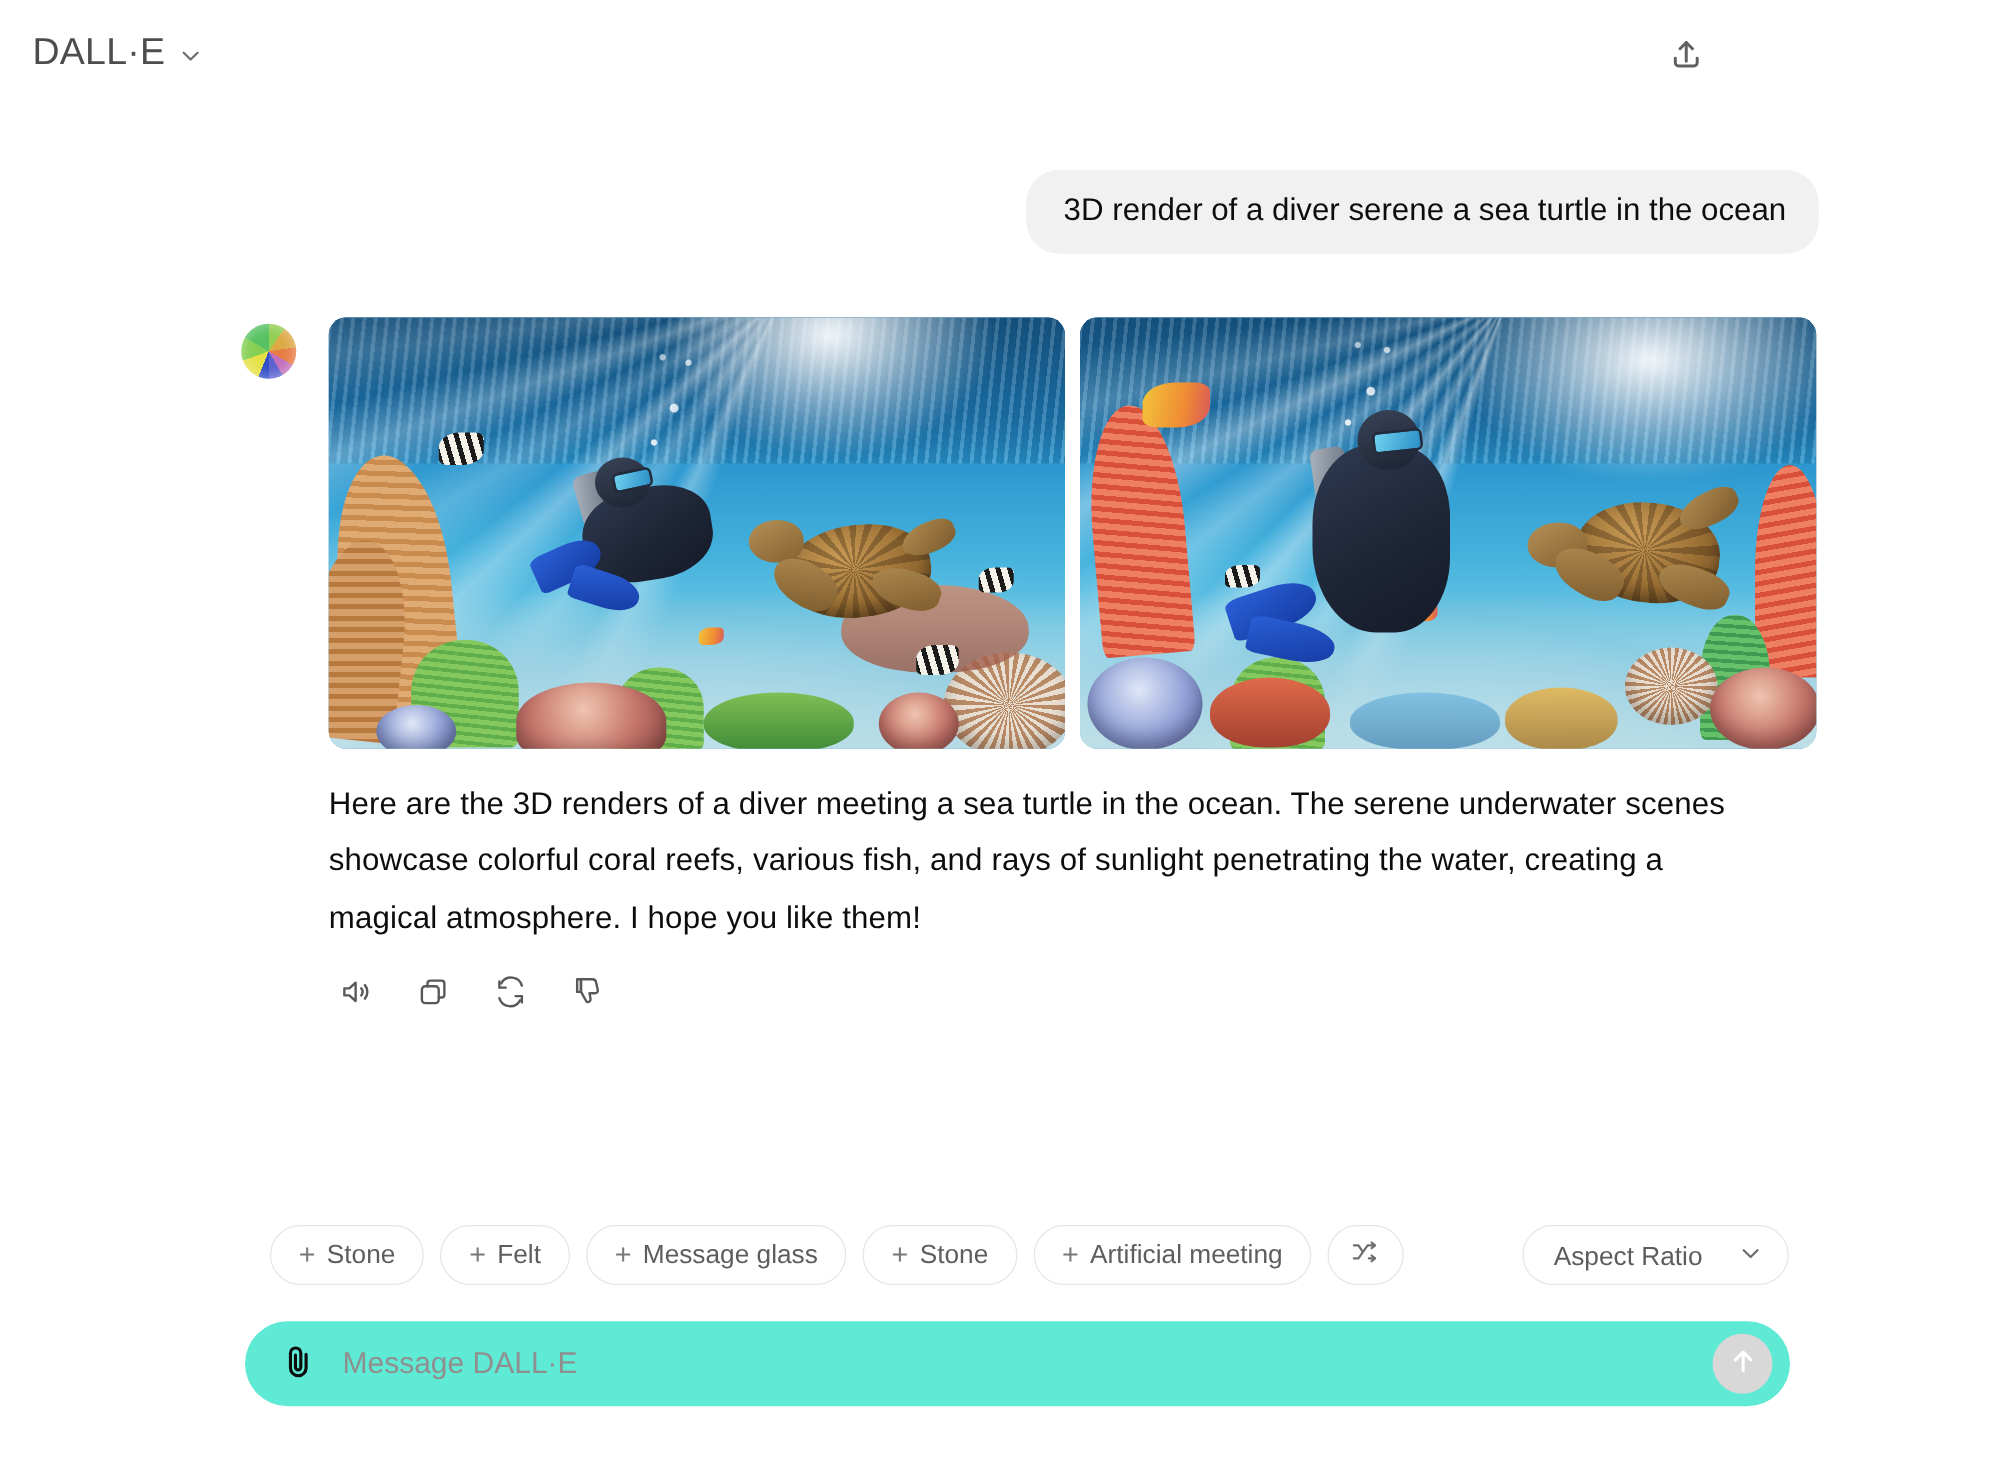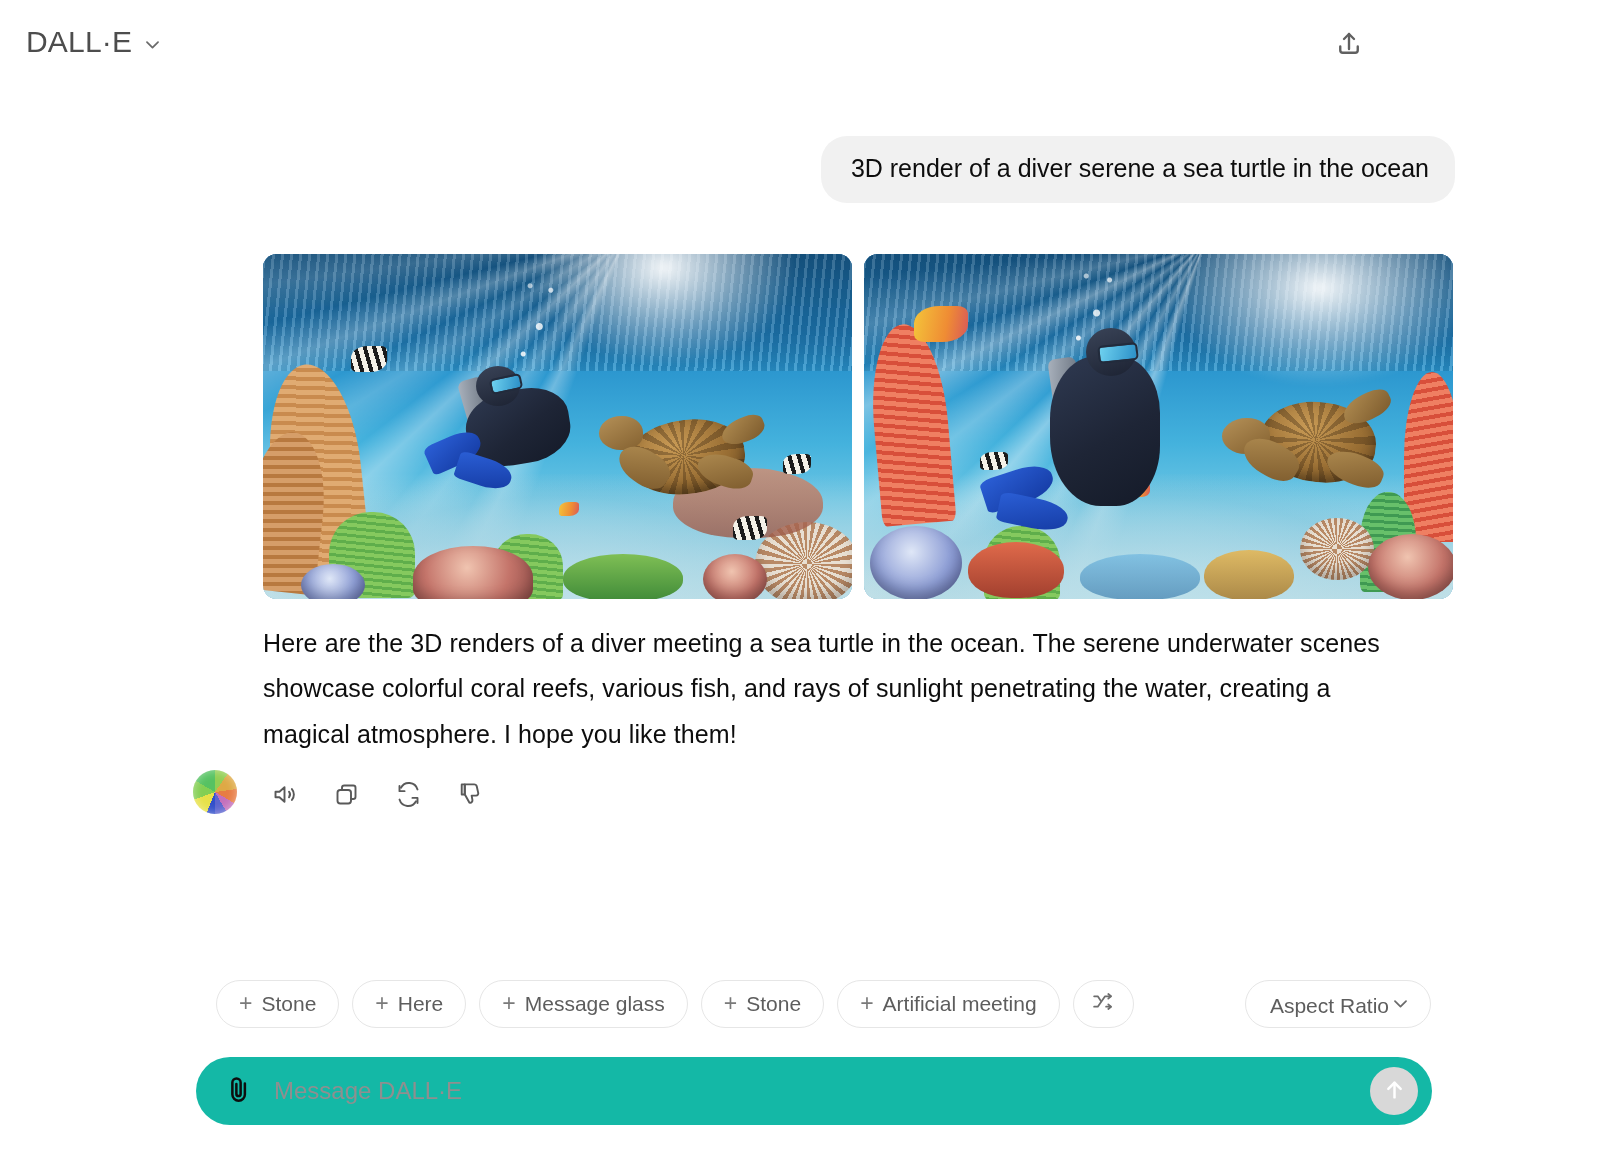--- a/index.html
+++ b/index.html
@@ -41,21 +41,21 @@
   .user-row { display: flex; justify-content: flex-end; padding: 40px 145px 0 0; }
   .user-bubble {
     background: #f1f1f1;
     border-radius: 26px;
     padding: 16px 26px 18px 30px;
     font-size: 25px; color: #0d0d0d;
     max-width: 900px; line-height: 1.3;
   }
 
   .assistant-row {
-    display: flex; align-items: flex-end;
+    display: flex; align-items: flex-start;
     padding: 51px 0 0 193px; gap: 26px;
   }
   .avatar {
     width: 44px; height: 44px; border-radius: 50%;
     flex: 0 0 44px; margin-top: 5px;
     background:
       conic-gradient(from 180deg at 50% 50%,
         #2f4fd4 0deg 22deg,
         #e8e23c 22deg 70deg,
         #7fd14a 70deg 120deg,
@@ -221,26 +221,26 @@
     width: 1215px; display: flex; align-items: center; gap: 13px;
   }
   .chip {
     height: 48px; border: 1px solid #e6e6e6; border-radius: 24px;
     display: flex; align-items: center; justify-content: center; gap: 9px;
     padding: 0 22px; background: #fff;
     font-size: 21px; color: #5d5d5d; cursor: pointer; white-space: nowrap;
   }
   .chip .plus { font-size: 23px; color: #7a7a7a; line-height: 1; position: relative; top: -1px; }
   .chip.icon-only { padding: 0 17px; }
-  .chip.aspect { margin-left: auto; gap: 2px; padding: 3px 20px 0 24px; }
+  .chip.aspect { margin-left: auto; gap: 29px; padding: 3px 20px 0 24px; }
 
   .composer {
     position: absolute; left: 196px; top: 1057px;
     width: 1236px; height: 68px;
-    background: #14b8a6; border-radius: 34px;
+    background: #5eead4; border-radius: 34px;
     display: flex; align-items: center; padding: 0 14px 0 22px;
   }
   .attach-btn {
     width: 40px; height: 40px; display: flex; align-items: center; justify-content: center;
     cursor: pointer; flex: 0 0 40px;
   }
   .composer-input {
     flex: 1; border: none; outline: none; background: transparent;
     font-family: "Liberation Sans", sans-serif;
     font-size: 24px; color: #0d0d0d; padding: 0 0 0 16px;
@@ -420,21 +420,21 @@
   </div>
 </div>
 
 <div class="chips-row">
   <div class="chip">
     <span class="plus">+</span>
     <span>Stone</span>
   </div>
   <div class="chip">
     <span class="plus">+</span>
-    <span>Here</span>
+    <span>Felt</span>
   </div>
   <div class="chip">
     <span class="plus">+</span>
     <span>Message glass</span>
   </div>
   <div class="chip">
     <span class="plus">+</span>
     <span>Stone</span>
   </div>
   <div class="chip">

